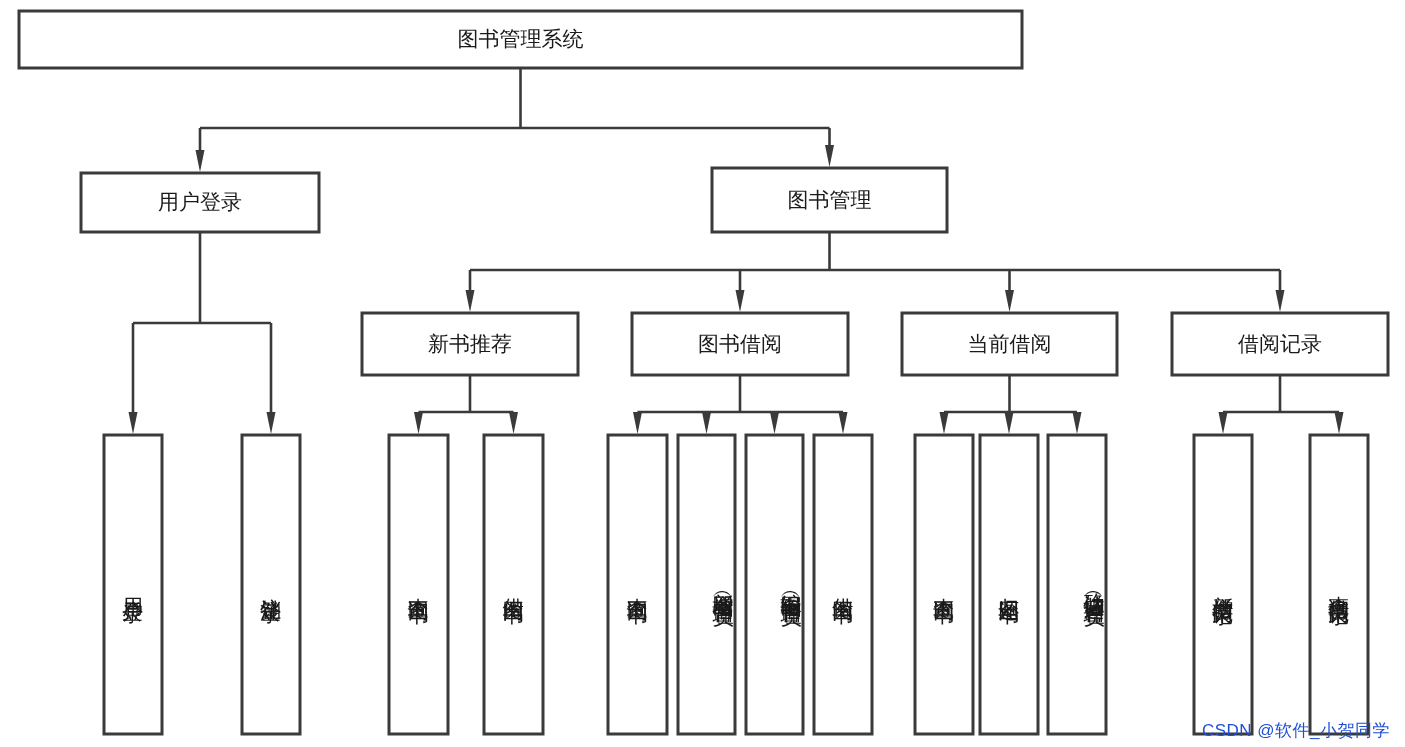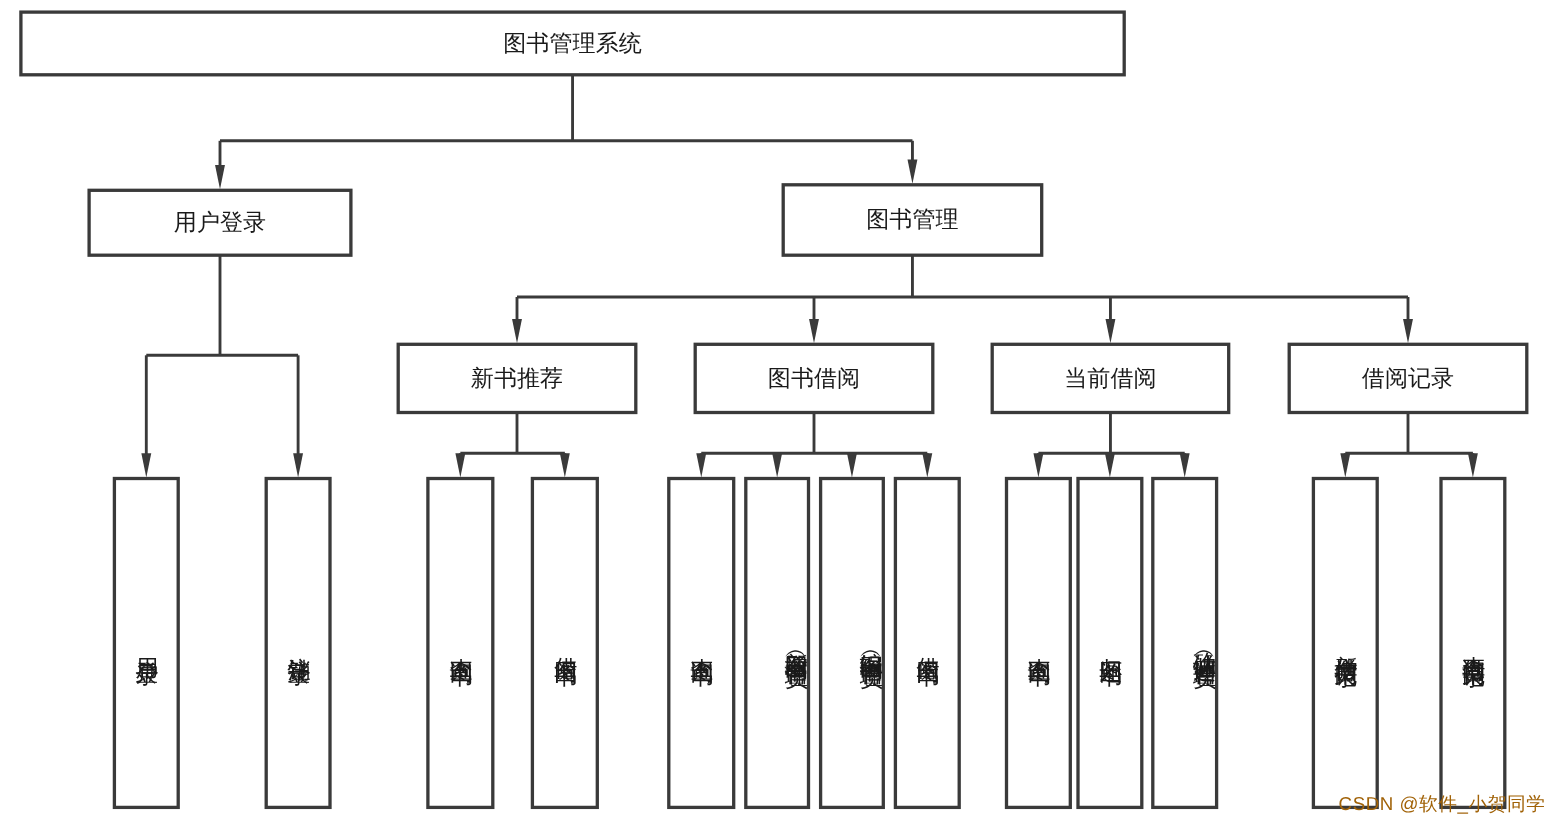--- a/index.html
+++ b/index.html
@@ -57,25 +57,25 @@
     letter-spacing: 2px;
     text-align: center;
     white-space: nowrap;
     display: flex;
     align-items: flex-start;
     justify-content: center;
     pointer-events: none;
   }
   .watermark {
     position: absolute;
-    right: 0;
+    right: 15px;
     bottom: 5px;
     font-family: "Liberation Sans", "DejaVu Sans", sans-serif;
     font-size: 17px;
-    color: #a16207;
+    color: #1d4ed8;
     letter-spacing: 0.5px;
     white-space: nowrap;
   }
 </style>
 </head>
 <body>
 
 <div id="diagram-root">
 
   <svg id="flowchart" viewBox="0 0 1405 747">

